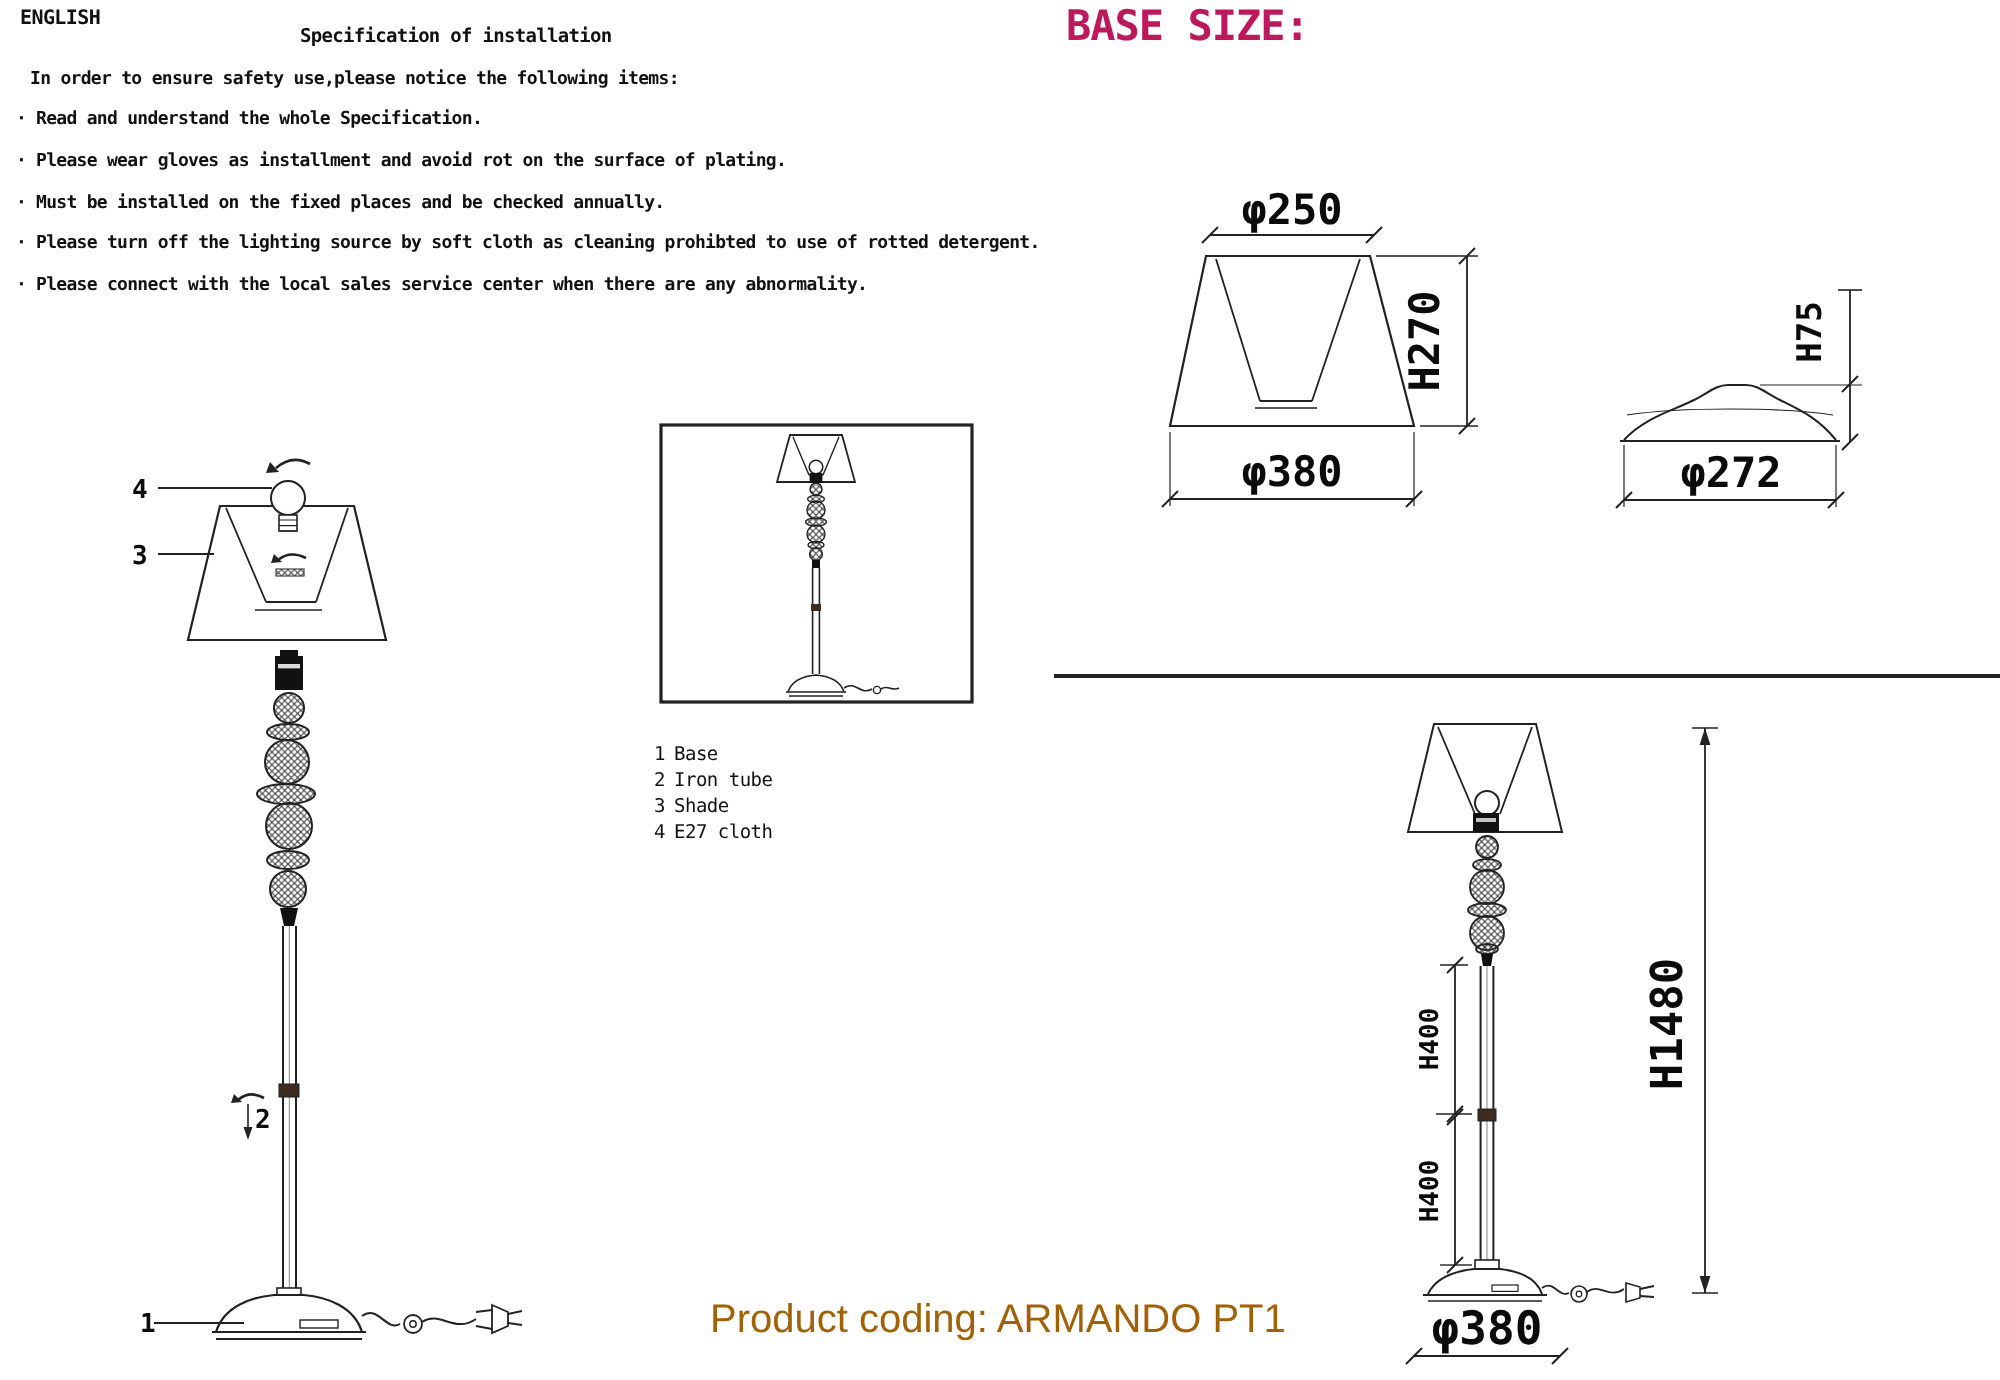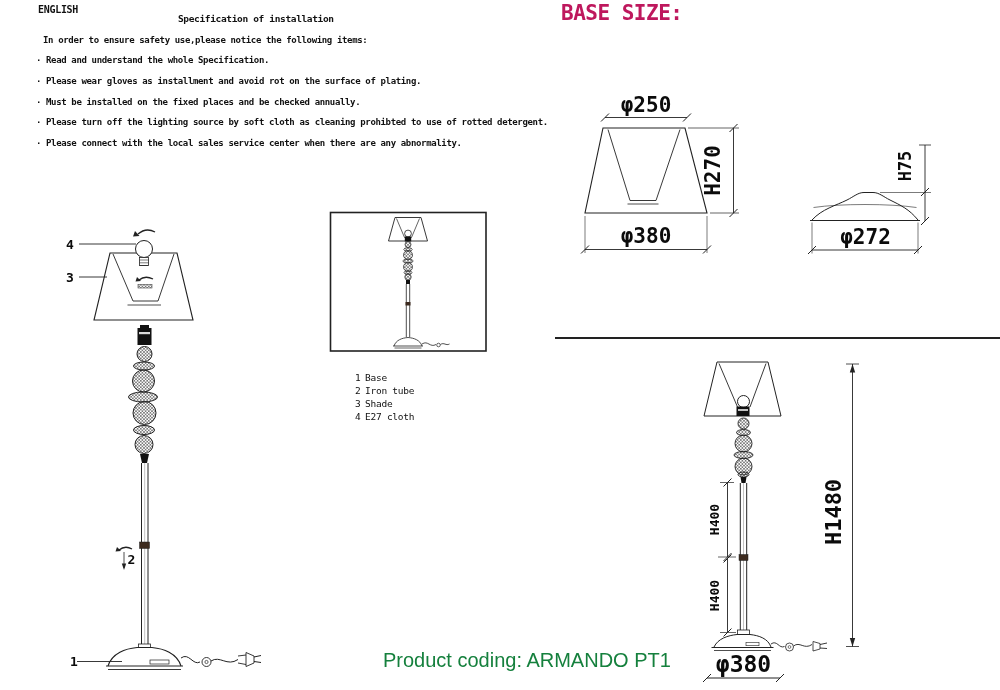--- a/index.html
+++ b/index.html
@@ -1,36 +1,36 @@
 <!DOCTYPE html>
 <html><head>
 <meta charset="utf-8">
 <style>
   html,body{margin:0;padding:0;background:#fff;}
   .page{position:relative;width:1000px;height:690px;background:#fff;overflow:hidden;
         font-family:"DejaVu Sans Mono",monospace;color:#111;}
-  .abs{position:absolute;white-space:nowrap;margin-left:28px;}
+  .abs{position:absolute;white-space:nowrap;}
   
   .lang{left:10px;top:4px;font-size:10px;font-weight:bold;letter-spacing:-0.3px;}
   .spec-title{left:150px;top:13px;font-size:9.5px;font-weight:bold;letter-spacing:-0.35px;}
   .intro{left:15px;top:35px;font-size:9px;font-weight:bold;letter-spacing:-0.35px;}
   .items{left:8px;top:50px;font-size:9px;font-weight:bold;letter-spacing:-0.35px;}
   .item{line-height:20.8px;height:20.8px;}
   .item .dot{display:inline-block;width:10px;letter-spacing:0;}
   .item .dot::before{content:"\00B7";font-weight:bold;}
   
   .parts{left:327px;top:371px;font-size:9.5px;font-weight:normal;letter-spacing:-0.25px;}
   .part{line-height:13px;height:13px;}
   .part .pnum{display:inline-block;min-width:10px;}
   
   .h1{font-size:21px;font-weight:bold;letter-spacing:-0.5px;color:#be185d;}
   .h1.base{left:533px;top:1px;}
   .h1.fixture{left:533px;top:344px;}
   .sep{left:527px;top:337px;width:473px;height:1.6px;background:#222;}
-  .coding{left:355px;top:649px;font-family:"Liberation Sans",sans-serif;font-size:20px;color:#15803d;}
+  .coding{left:355px;top:649px;font-family:"Liberation Sans",sans-serif;font-size:20px;color:#a16207;}
   svg{position:absolute;overflow:visible;}
   svg text{font-family:"DejaVu Sans Mono",monospace;font-weight:bold;fill:#0b0b0b;}
   .ln{stroke:#222;fill:none;}
   .fw{fill:#fff;stroke:#222;}
 </style>
 </head>
 <body>
 
 <div class="page">
 

